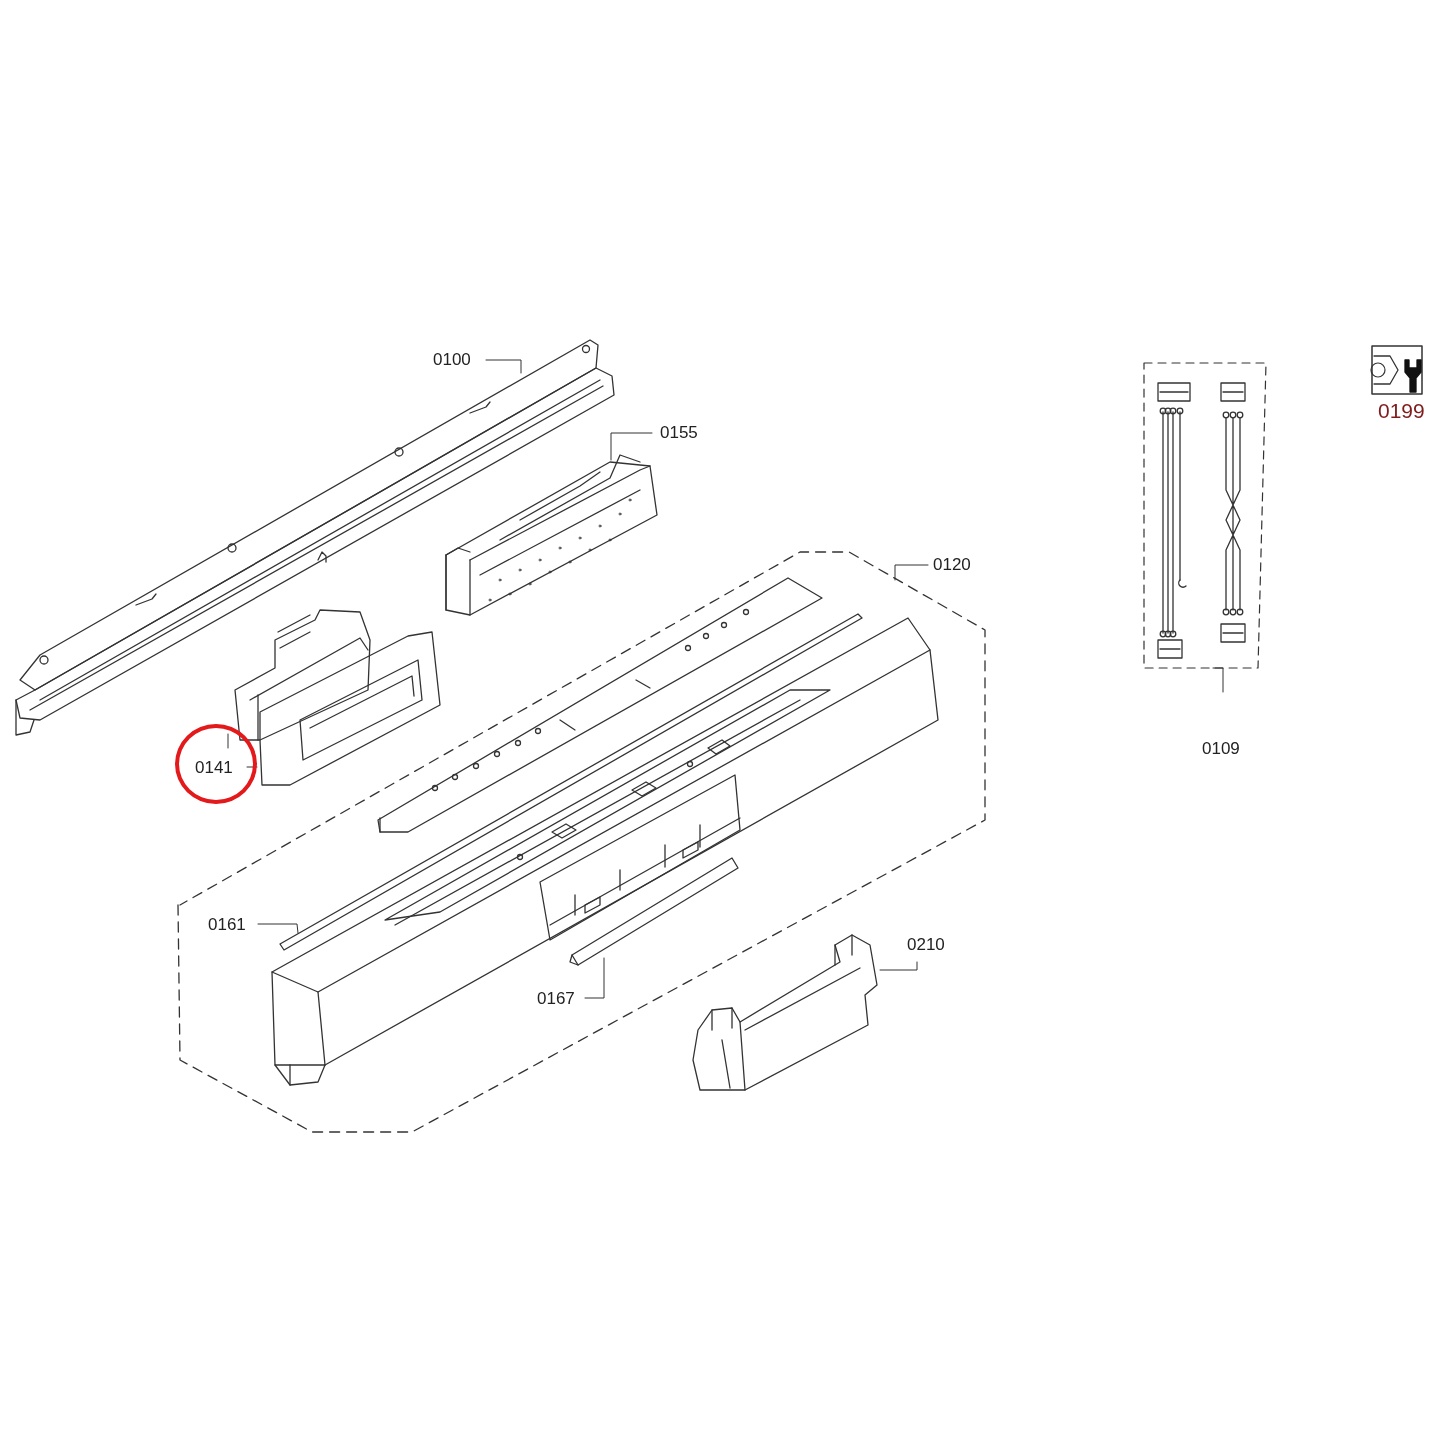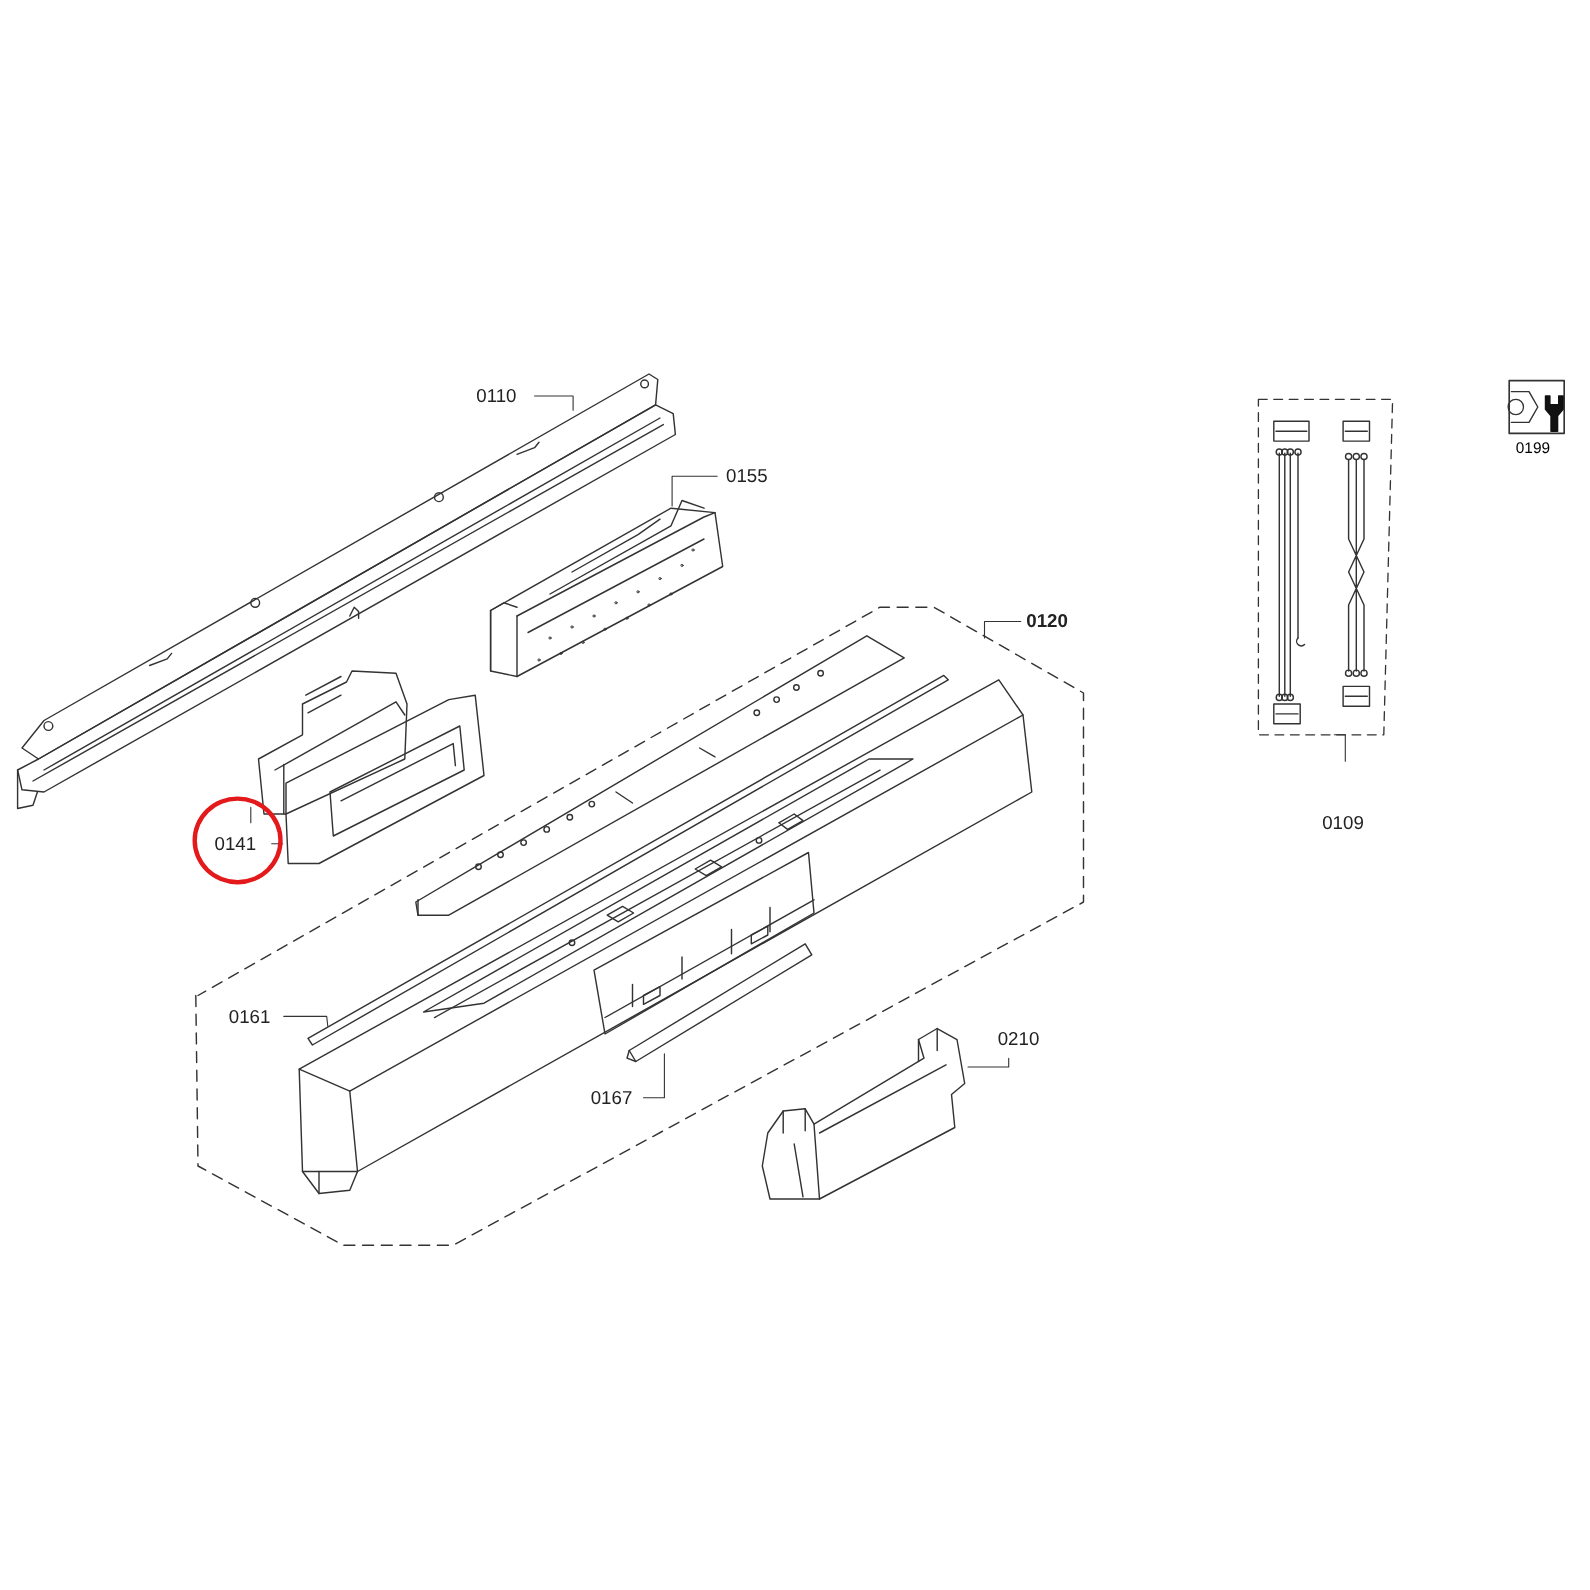--- a/index.html
+++ b/index.html
@@ -1,19 +1,19 @@
 <!DOCTYPE html>
 <html><head>
 <meta charset="utf-8">
 <style>
   html, body { margin:0; padding:0; background:#ffffff; }
   body { width:1445px; height:1445px; position:relative; overflow:hidden; font-family:"Liberation Sans", sans-serif; }
   #diagram { position:absolute; left:0; top:0; width:1445px; height:1445px; }
   .lbl { position:absolute; font-size:17px; color:#222; font-family:"Liberation Sans", sans-serif; white-space:nowrap; line-height:1; }
-  .lbl-small { font-size:14px; color:#000000; }
+  .lbl-small { font-size:21px; color:#7f1d1d; }
   .highlight { position:absolute; left:175px; top:724px; width:82px; height:80px; border:4px solid #e3191b; border-radius:50%; box-sizing:border-box; }
 </style>
 </head>
 <body>
 
 <svg id="diagram" viewBox="0 0 1445 1445" xmlns="http://www.w3.org/2000/svg" fill="none" stroke="#333" stroke-width="1.3" stroke-linejoin="round" stroke-linecap="round">
 
   <g>
     <path d="M20 680 L40 655 L590 340 L598 345 L596 368 L35 690 Z"></path>
     <path d="M35 690 L596 368 L612 376 L614 395 L40 720 L20 718 L16 700 Z"></path>
@@ -166,23 +166,23 @@
   <path d="M1213 668 L1223 668 L1223 692" stroke-width="1"></path>
 
   <g>
     <rect x="1372" y="346" width="50" height="48" fill="#fff" stroke-width="1.5"></rect>
     <path d="M1374 356 L1390 356 L1398 370 L1390 384 L1374 384" stroke-width="1.3"></path>
     <circle cx="1378" cy="370" r="7" stroke-width="1.2"></circle>
     <path d="M1405 360 L1405 372 L1410 378 L1410 392 L1416 392 L1416 378 L1421 372 L1421 360 L1417 360 L1417 368 L1409 368 L1409 360 Z" fill="#111" stroke="#111"></path>
   </g>
 </svg>
 
-<span class="lbl" style="left:433px;top:351px;">0110</span>
+<span class="lbl" style="left:433px;top:351px;">0100</span>
 <span class="lbl" style="left:660px;top:424px;">0155</span>
 <span class="lbl" style="left:195px;top:759px;">0141</span>
-<span class="lbl" style="left:933px;top:556px;font-weight:bold;">0120</span>
+<span class="lbl" style="left:933px;top:556px;">0120</span>
 <span class="lbl" style="left:208px;top:916px;">0161</span>
 <span class="lbl" style="left:537px;top:990px;">0167</span>
 <span class="lbl" style="left:907px;top:936px;">0210</span>
 <span class="lbl" style="left:1202px;top:740px;">0109</span>
 <span class="lbl lbl-small" style="left:1378px;top:400px;">0199</span>
 
 <div class="highlight"></div>
 
 </body></html>

